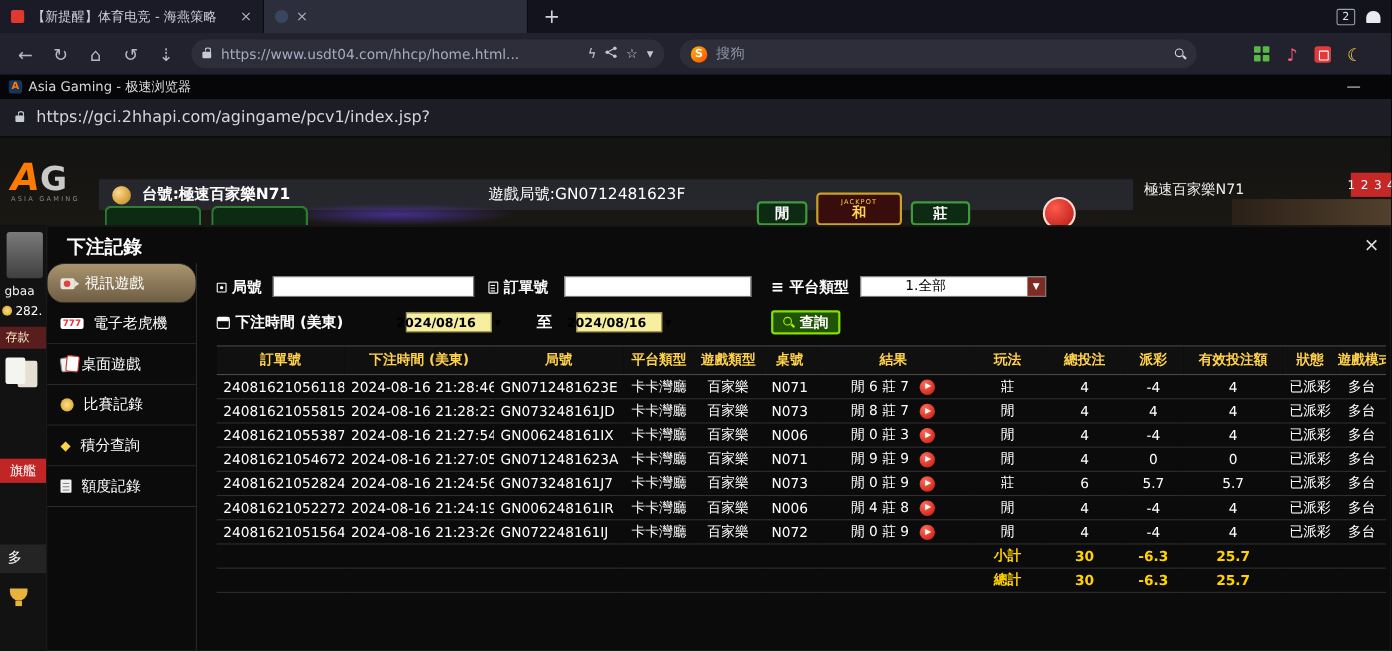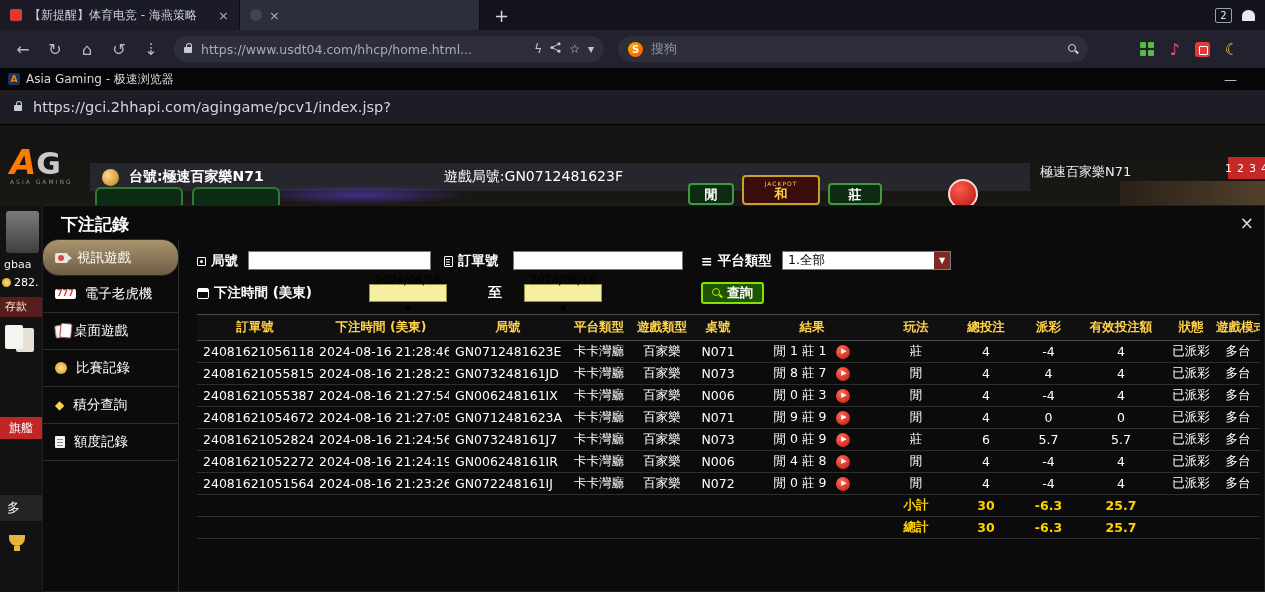--- a/index.html
+++ b/index.html
@@ -148,33 +148,33 @@
   .icon-doc::after { content:''; position:absolute; left:2px; top:3px; width:6px; height:1px;
     background:#888; box-shadow:0 3px 0 #888, 0 6px 0 #888; }
 
   
   .filters { position:absolute; left:136px; top:33px; right:0; height:75px; }
   .lbl { position:absolute; color:#fff; font-size:13.5px; font-weight:bold; display:flex;
     align-items:center; gap:5px; height:20px; }
   .txt-input { position:absolute; height:19px; background:#fff; border:1px solid #777; font-size:12px; padding:0 4px; }
   .select { position:absolute; height:19px; background:#fff; border:1px solid #777; display:flex;
     align-items:center; }
-  .select-val { flex:1; font-size:12.5px; color:#000; padding-left:5px; }
+  .select-val { flex:1; font-size:12.5px; color:#000; padding-left:5px;margin-left:35px; }
   .select-arrow { width:16px; height:100%; background:#7d2b23; color:#fff; font-size:8px;
     display:flex; align-items:center; justify-content:center; }
   .cal { width:12px; height:11px; border:1.5px solid #fff; border-radius:2px; position:relative; display:inline-block; }
   .cal::before { content:''; position:absolute; left:0; right:0; top:0; height:3px; background:#fff; }
   .tagic { width:9px; height:9px; border:1.5px solid #fff; border-radius:1px; position:relative; display:inline-block; }
   .tagic::after { content:''; position:absolute; left:2px; top:2px; width:3px; height:3px; border-radius:50%; background:#fff; }
   .docic { width:9px; height:11px; border:1.5px solid #fff; border-radius:1px; position:relative; display:inline-block; }
   .docic::after { content:''; position:absolute; left:1px; top:2px; width:4px; height:1px; background:#fff;
     box-shadow:0 2.5px 0 #fff, 0 5px 0 #fff; }
   .listic { color:#fff; font-size:14px; line-height:1; }
   .date-box { position:absolute; height:18px; width:78px; background:#f6ef9f; border:1px solid #9a9148;
-    display:flex; align-items:center; justify-content:center; gap:17px; font-size:11.5px; color:#000; font-weight:normal;flex-direction:column; }
+    display:flex; align-items:center; justify-content:center; gap:17px; font-size:11.5px; color:#000; font-weight:bold; }
   .date-arrow { font-size:8px; }
   .to-label { position:absolute; color:#fff; font-weight:bold; font-size:14px; }
   .query-btn { position:absolute; display:flex; align-items:center; gap:5px; height:22px; padding:0 9px;
     background:#1e5404; border:2px solid #86e000; border-radius:3px; color:#fff; font-size:13px; font-weight:bold; }
   .query-btn .mag { color:#b8f000; }
 
   
   .bet-table { position:absolute; left:154px; top:108px; width:1063px; border-collapse:collapse; table-layout:fixed; }
   .bet-table th { color:#ffd24a; font-size:12.5px; font-weight:bold; height:26px;
     border-top:1px solid #4a4a4a; border-bottom:1px solid #4a4a4a; background:#101010;
@@ -418,21 +418,21 @@
         </tr>
       </thead>
     <tbody>
         <tr>
           <td class="c-order">240816210561189</td>
           <td class="c-time">2024-08-16 21:28:46</td>
           <td class="c-round">GN0712481623E</td>
           <td class="c-platform">卡卡灣廳</td>
           <td class="c-game">百家樂</td>
           <td class="c-table_no">N071</td>
-          <td class="c-result"><span>閒 1 莊 1</span><span class="play-btn">
+          <td class="c-result"><span>閒 6 莊 7</span><span class="play-btn">
               <span class="play-tri">▶</span>
             </span></td>
           <td class="c-play">莊</td>
           <td class="c-total">4</td>
           <td class="c-payout neg">-4</td>
           <td class="c-valid">4</td>
           <td class="c-status paid">已派彩</td>
           <td class="c-mode">多台</td>
         </tr>
         <tr>

